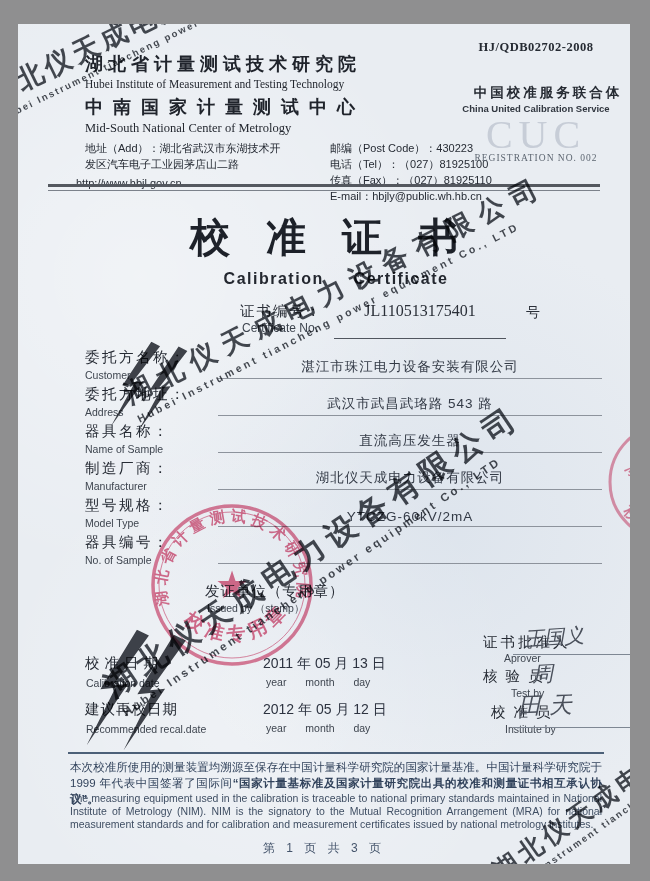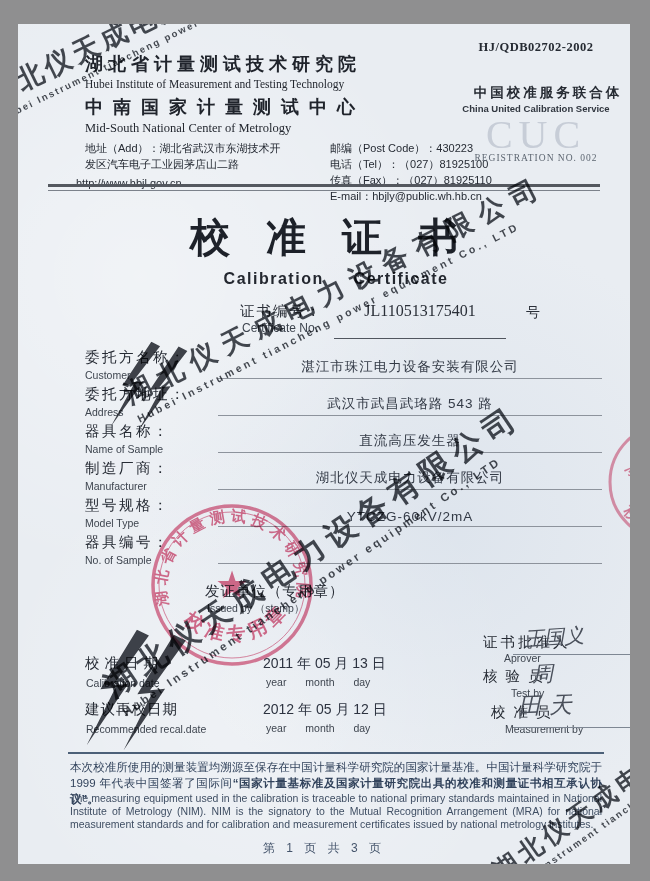--- a/index.html
+++ b/index.html
@@ -118,21 +118,21 @@
   <div class="abs center-en">Mid-South National Center of Metrology</div>
   <div class="abs contact addr1">地址（Add）：湖北省武汉市东湖技术开</div>
   <div class="abs contact addr2">发区汽车电子工业园茅店山二路</div>
   <div class="abs contact postcode">邮编（Post Code）：430223</div>
   <div class="abs contact tel">电话（Tel）：（027）81925100</div>
   <div class="abs contact fax">传真（Fax）：（027）81925110</div>
   <div class="abs contact website">http://www.hbjl.gov.cn</div>
   <div class="abs contact email">E-mail：hbjly@public.wh.hb.cn</div>
 
   <div class="abs cuc-block">
-    <div class="abs doc-code">HJ/QDB02702-2002</div>
+    <div class="abs doc-code">HJ/QDB02702-2008</div>
     <div class="abs union-zh">中国校准服务联合体</div>
     <div class="abs union-en">China United Calibration Service</div>
     <div class="abs cuc-logo">CUC</div>
     <div class="abs registration">REGISTRATION NO. 002</div>
   </div>
 
   <div class="abs hr-double"></div>
 
   <div class="abs title-zh">校准证书</div>
   <div class="abs title-en">Calibration Certificate</div>
@@ -195,21 +195,21 @@
   <div class="abs alabel-zh verif-zh">核验员</div>
   <div class="abs alabel-en verif-en">Test by</div>
   <div class="abs sig sig2">周</div>
 
   <div class="abs alabel-zh recal-zh">建议再校日期</div>
   <div class="abs alabel-en recal-en">Recommended recal.date</div>
   <div class="abs dateval date2">2012 年 05 月 12 日</div>
   <div class="abs dateunits units2">year month day</div>
 
   <div class="abs alabel-zh calib-zh">校准员</div>
-  <div class="abs alabel-en calib-en">Measurement by</div>
+  <div class="abs alabel-en calib-en">Institute by</div>
   <div class="abs sig sig3">田天</div>
   <div class="sigline sigline2"></div>
 
   <div class="abs foot-rule"></div>
   <div class="abs foot-zh"><span>本次校准所使用的测量装置均溯源至保存在中国计量科学研究院的国家计量基准。中国计量科学研究院于 1999 年代表中国签署了国际间</span><b>“国家计量基标准及国家计量研究院出具的校准和测量证书相互承认协议”。</b></div>
   <div class="abs foot-en">The measuring equipment used in the calibration is traceable to national primary standards maintained in National Institute of Metrology (NIM). NIM is the signatory to the Mutual Recognition Arrangement (MRA) for national measurement standards and for calibration and measurement certificates issued by national metrology institutes.</div>
   <div class="abs page-num">第 1 页 共 3 页</div>
 
   <svg class="stamp" style="left:129px;top:476px;" width="170" height="170" viewBox="0 0 170 170">
     <defs>

